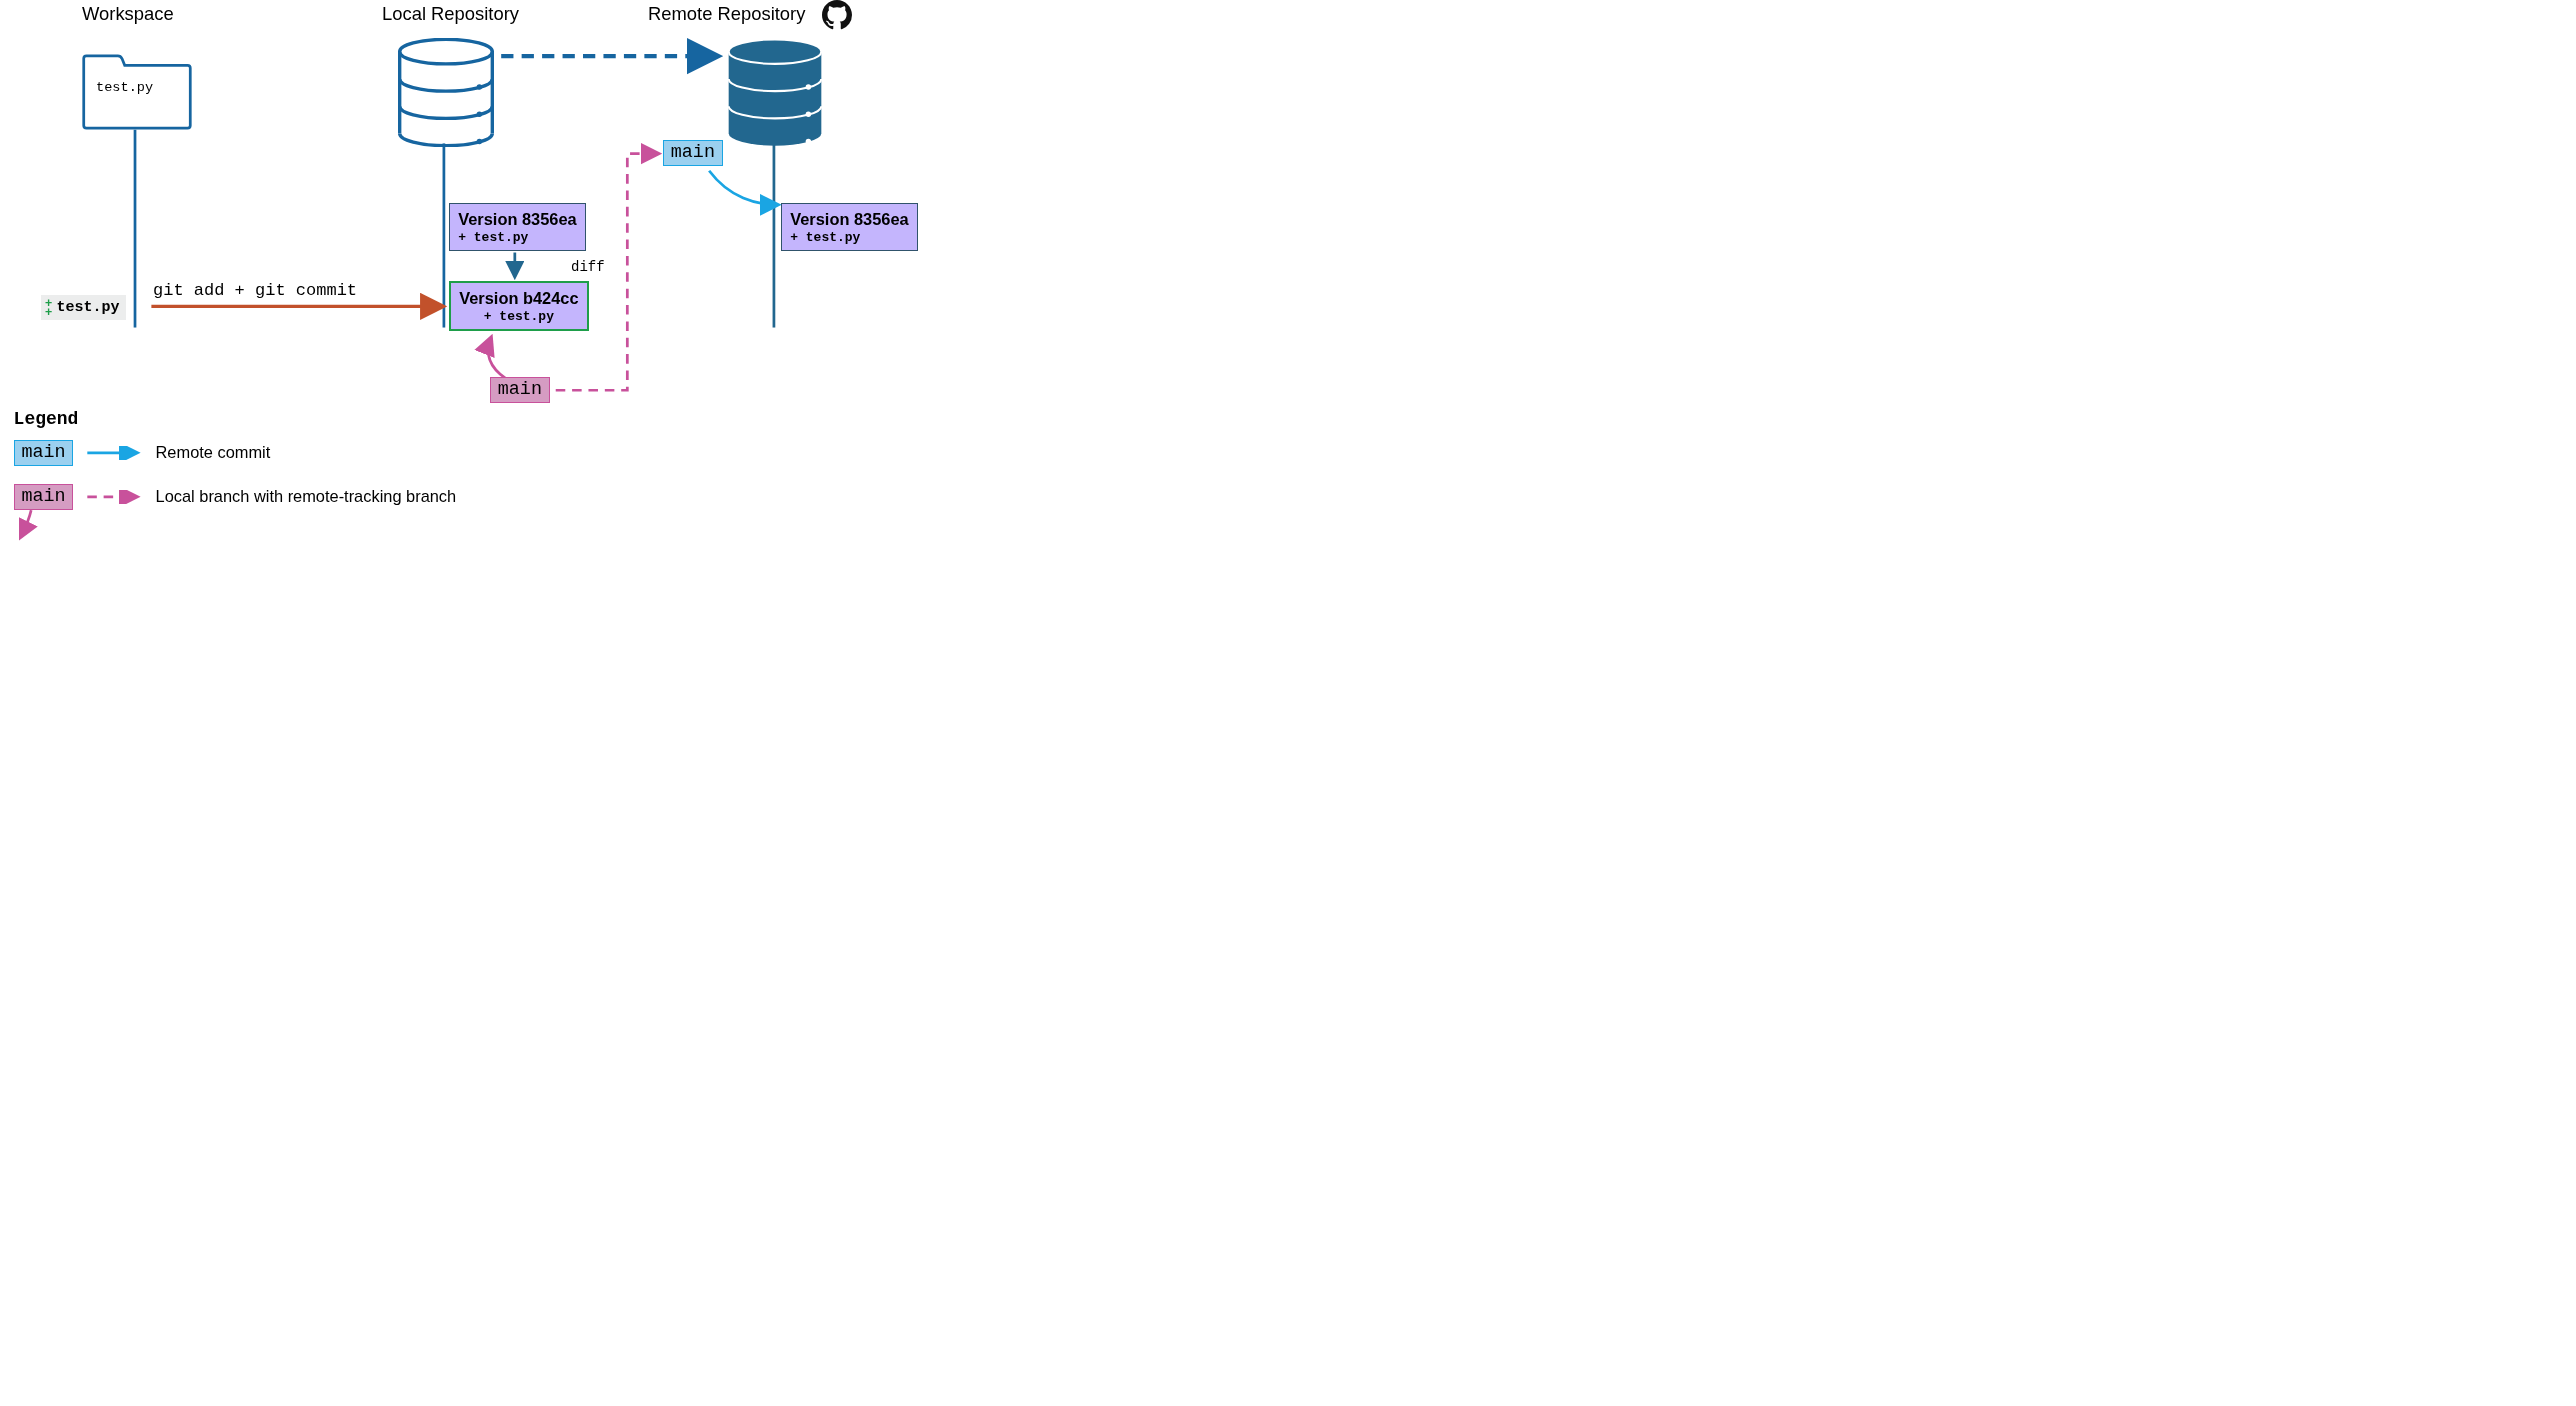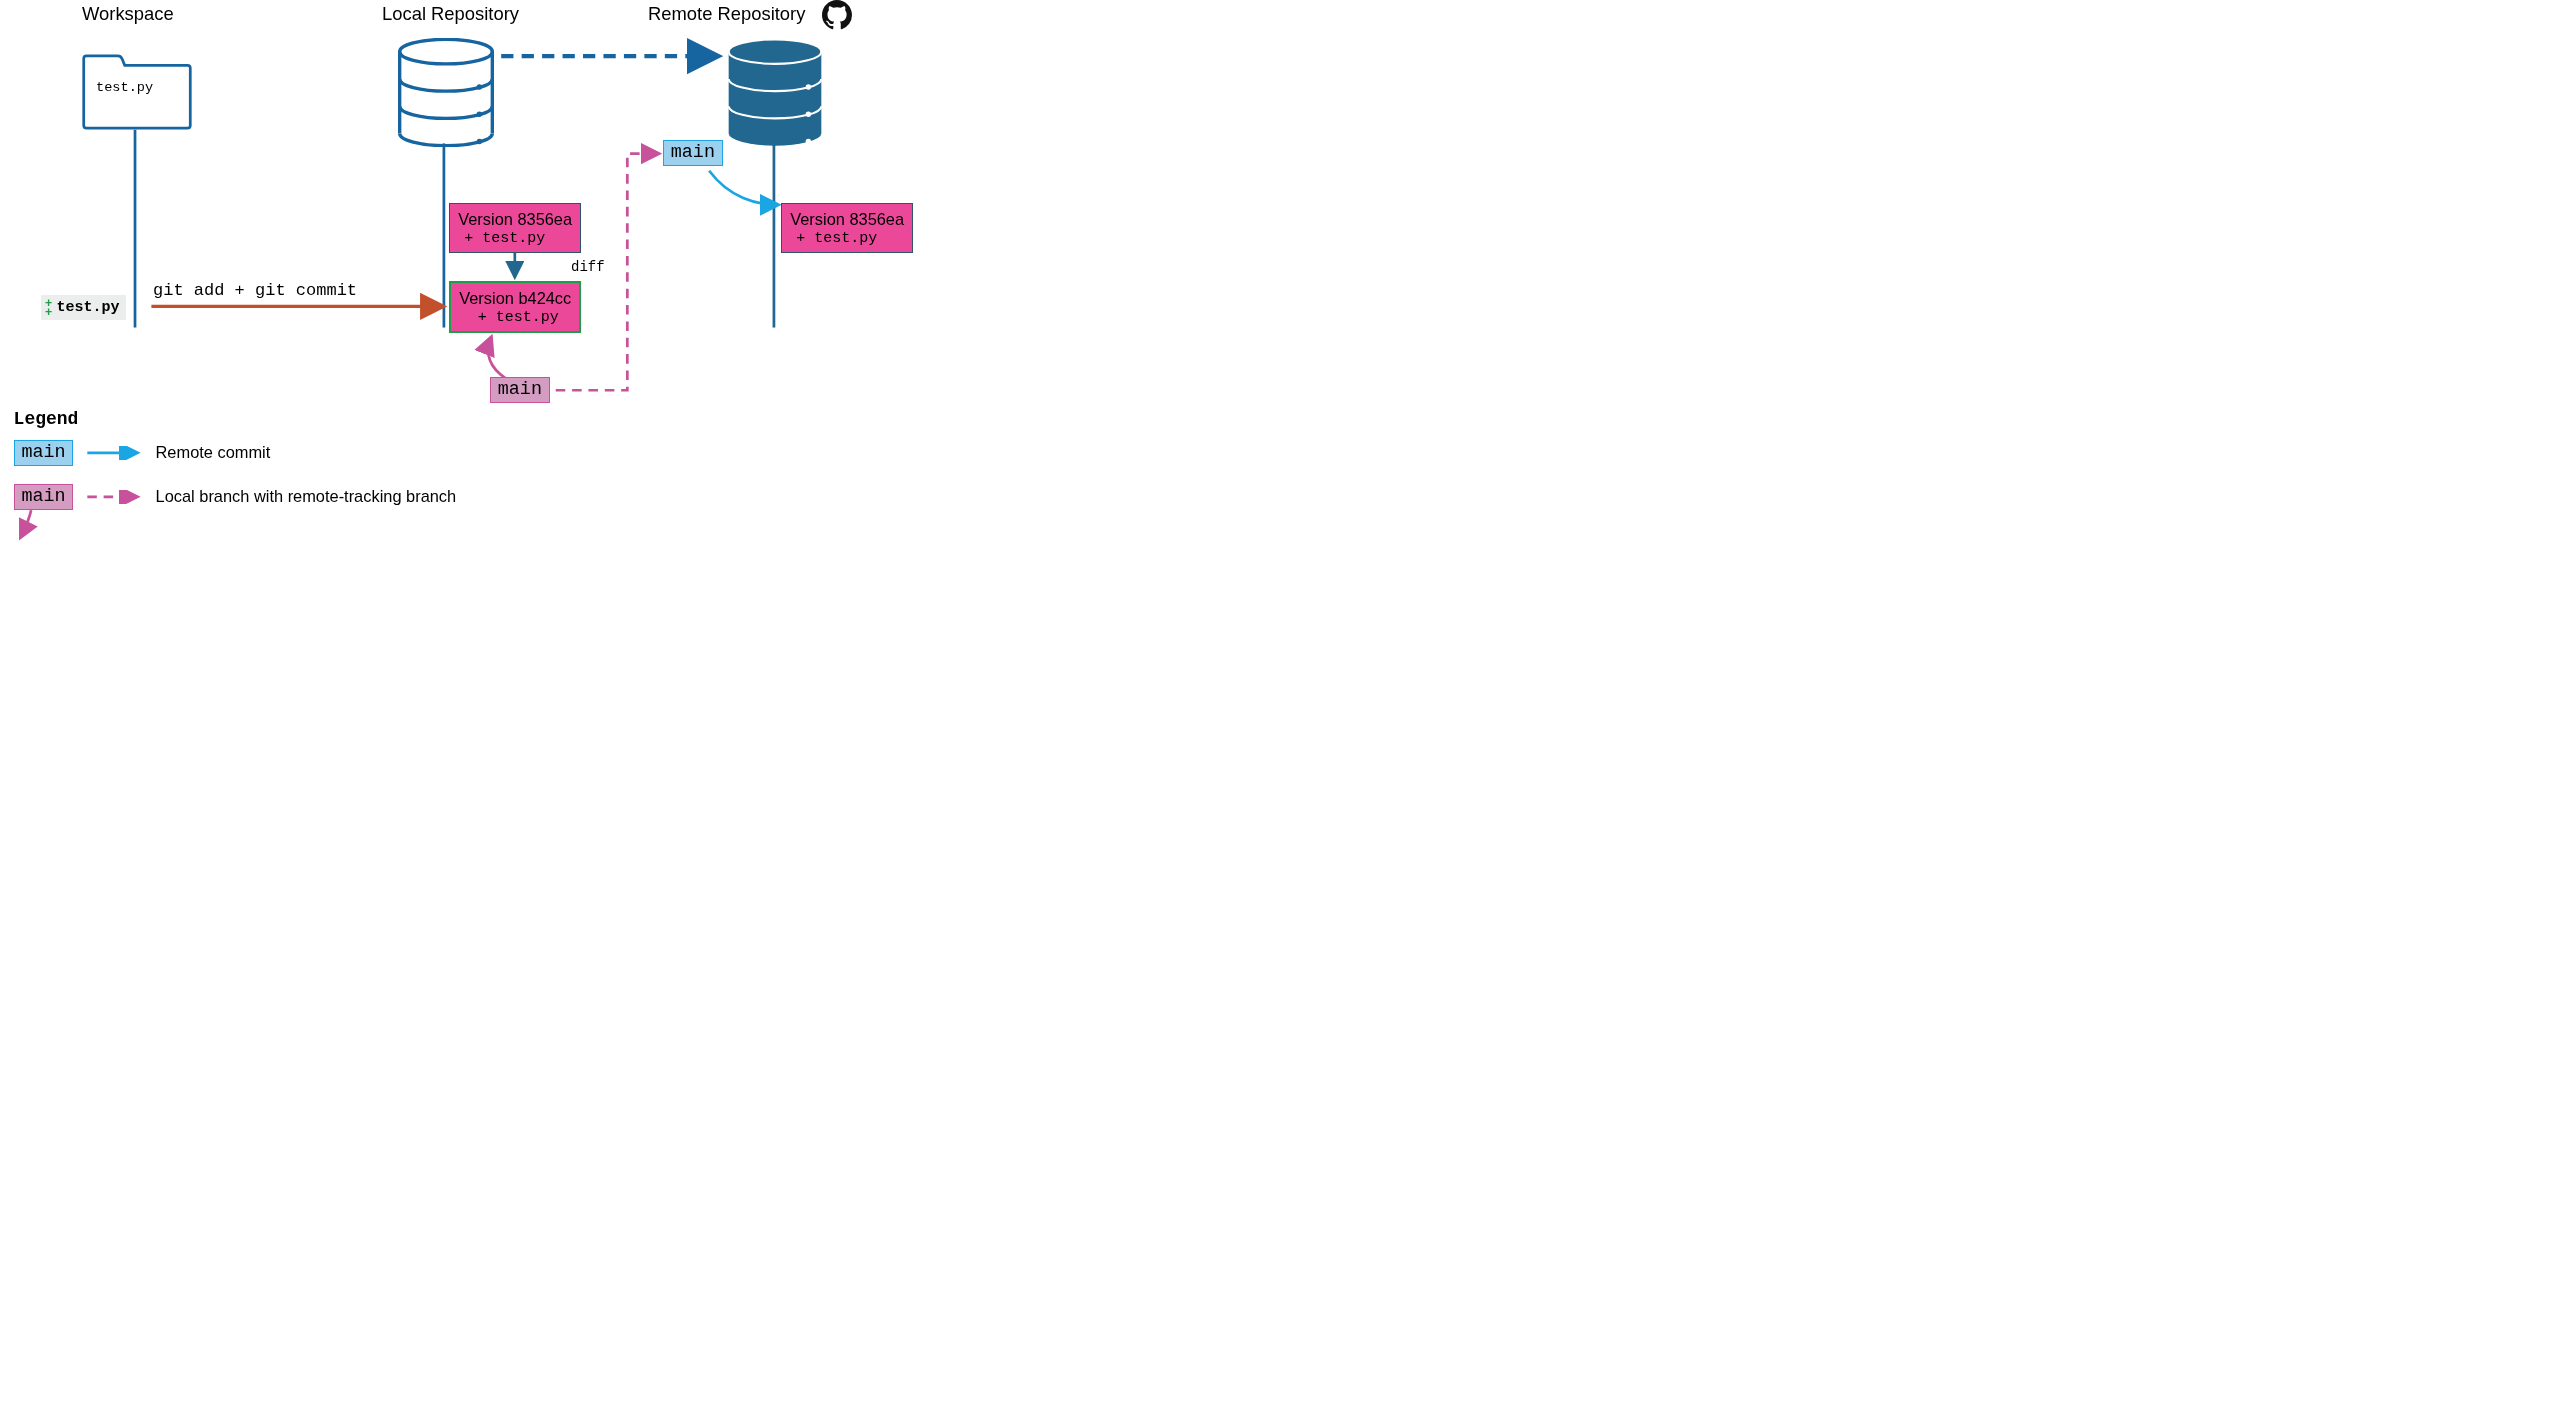--- a/index.html
+++ b/index.html
@@ -29,24 +29,25 @@
     top: 27px;
     left: 15px;
   }
   
   .db { position: absolute; }
   
   .version-box {
     position: absolute;
     border: 1.4px solid;
     padding: 5.5px 8.2px 5.5px 8.2px;
-    background: #ec4899;
+    background: #c4b5fd;
+    font-weight: bold;
   }
   .version-title { font-size: 16.4px; }
-  .version-sub { font-size: 15px; margin-top: 1.4px; margin-left: 6px; }
+  .version-sub { font-size: 13px; margin-top: 1.4px; }
   
   .branch-tag {
     position: absolute;
     border: 1.4px solid;
     padding: 1.4px 6.8px;
     font-size: 18.4px;
   }
   
   .file-chip {
     position: absolute;

